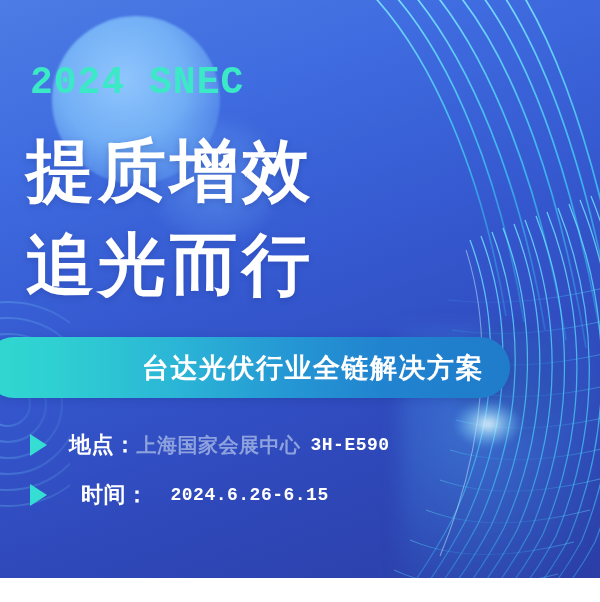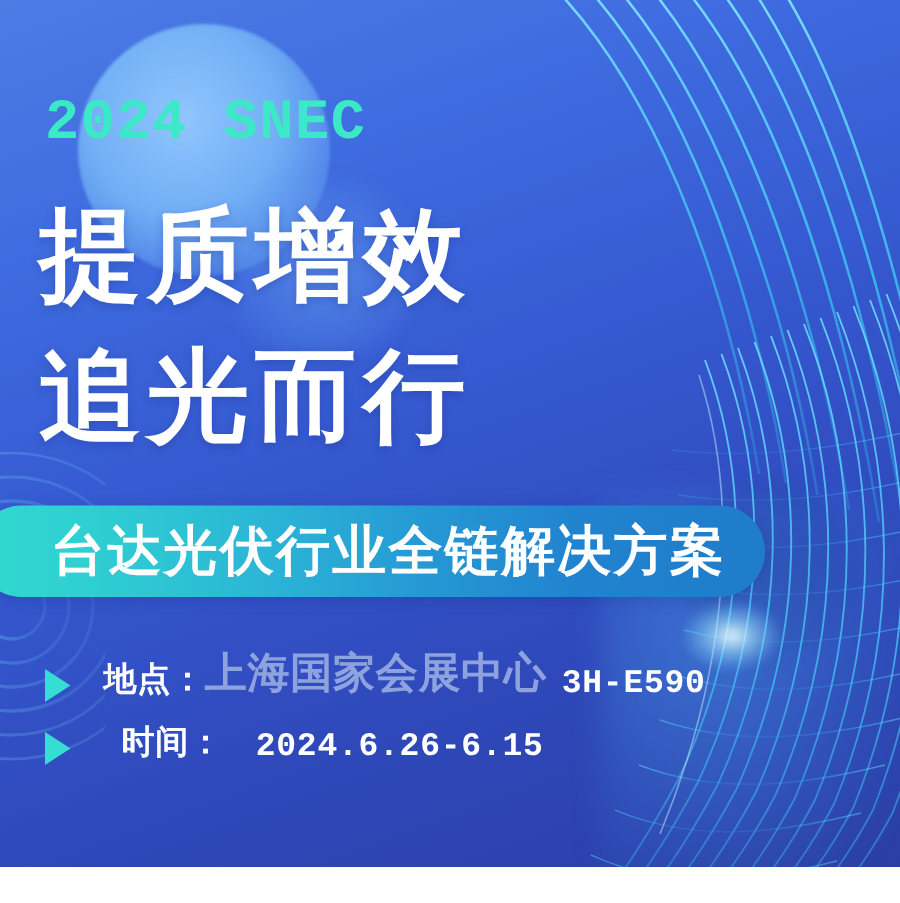--- a/index.html
+++ b/index.html
@@ -122,31 +122,31 @@
     height: 61px;
     border-radius: 31px;
     background: linear-gradient(90deg, #30d9cf 0%, #2fcfd2 14%, #2bb6d6 36%, #2597d4 58%, #2183cf 76%, #1f7ccb 100%);
     display: flex;
     align-items: center;
     justify-content: flex-end;
     box-shadow: 0 2px 10px rgba(15,35,110,0.20);
   }
   .pill-label {
     color: #ffffff;
-    font-size: 36px;
+    font-size: 27px;
     font-weight: 700;
     letter-spacing: 1.5px;
     white-space: nowrap;
     padding-right: 26px;
   }
 
   .info-row {
     position: absolute;
     display: flex;
-    align-items: flex-end;
+    align-items: center;
     white-space: nowrap;
   }
   .info-row.r1 { left: 30px; top: 430px; }
   .info-row.r2 { left: 30px; top: 480px; gap: 12px; }
 
   .tri {
     width: 0; height: 0;
     border-top: 11px solid transparent;
     border-bottom: 11px solid transparent;
     border-left: 17px solid #35ddd2;
@@ -154,27 +154,27 @@
     flex: 0 0 auto;
   }
   .info-key {
     color: #ffffff;
     font-size: 22px;
     font-weight: 700;
     letter-spacing: 0.5px;
   }
   .info-dim {
     color: #8ea2de;
-    font-size: 28px;
+    font-size: 20px;
     font-weight: 700;
     letter-spacing: 0.5px;
   }
   .info-val {
     color: #ffffff;
-    font-size: 22px;
+    font-size: 18px;
     font-weight: 700;
     letter-spacing: 0.5px;
     margin-left: 10px;
   }
 </style>
 </head>
 <body>
 
 <div id="banner">
 

